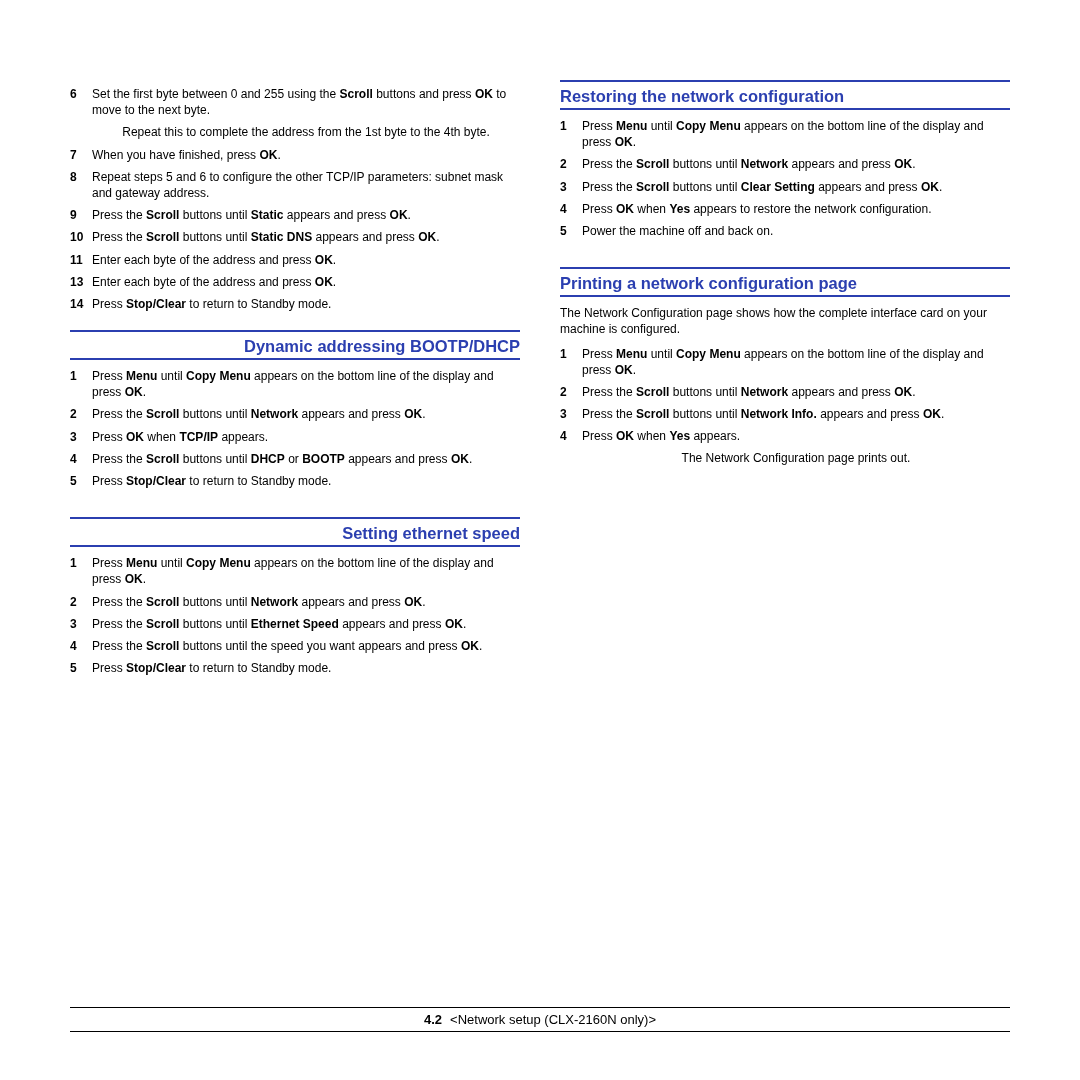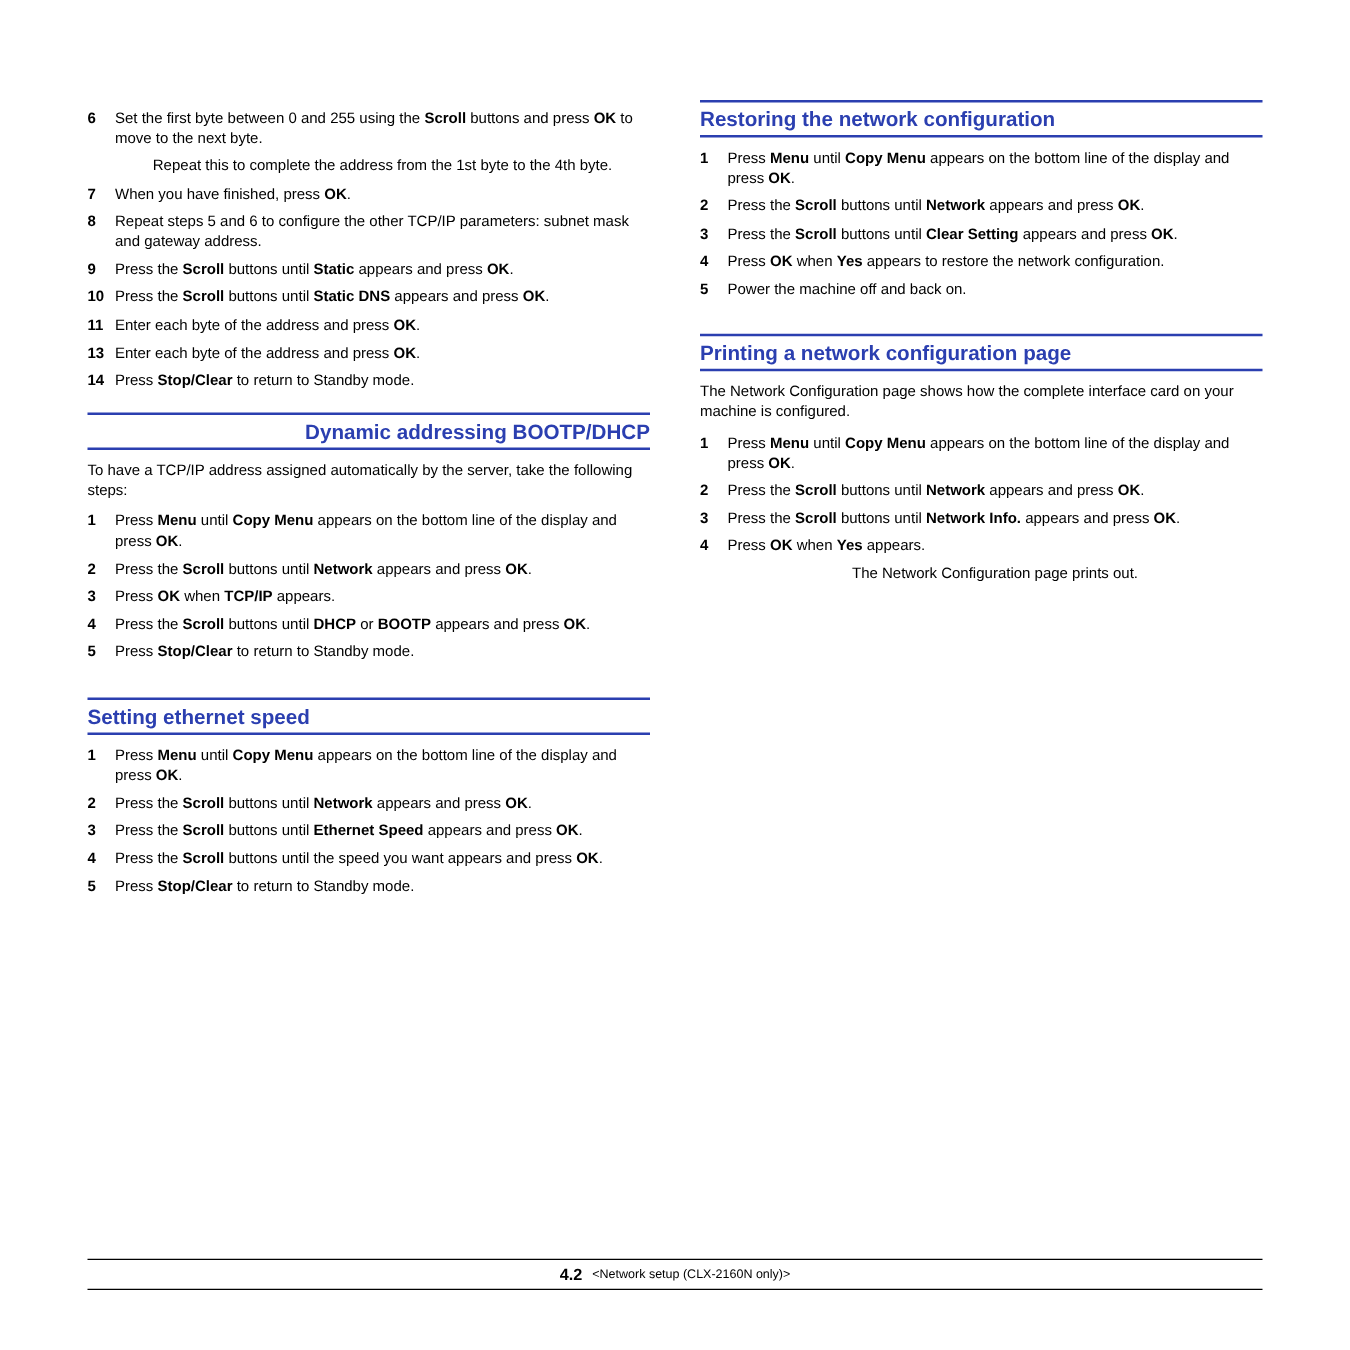--- a/index.html
+++ b/index.html
@@ -51,38 +51,38 @@
     height: 2px;
     background: #2b3fb0;
     margin-bottom: 3px;
   }
   .heading-text {
     color: #2b3fb0;
     font-size: 16.5px;
     font-weight: bold;
     padding: 2px 0 2px 0;
   }
-  .heading-center { text-align: left; }
+  .heading-center { text-align: right; }
   .heading-left { text-align: right; }
   .heading-right { text-align: left; }
   b { font-weight: bold; }
   .footer {
     position: absolute;
     left: 70px; right: 70px;
     bottom: 48px;
     border-top: 1px solid #000;
     border-bottom: 1px solid #000;
     padding: 4px 6px;
     display: flex;
     justify-content: center;
-    align-items: center;
+    align-items: flex-end;
     gap: 8px;
   }
   .footer .pnum { font-weight: bold; font-size: 13px; }
-  .footer .ptxt { font-size: 10px; }
+  .footer .ptxt { font-size: 13px; }
 </style>
 </head>
 <body>
 
 <div class="columns">
 
   <div class="col">
 
     <div class="steps">
         <div class="step-row">
@@ -118,21 +118,20 @@
           <div class="step-num">14</div>
           <div class="step-text">Press <b>Stop/Clear</b> to return to Standby mode.</div>
         </div>
       </div>
 
     <div class="heading-block">
       <div class="heading-rule"></div>
       <div class="heading-text heading-left">Dynamic addressing BOOTP/DHCP</div>
       <div class="heading-rule"></div>
     </div>
-    <p class="section-intro">To have a TCP/IP address assigned automatically by the server, take the following steps:</p>
     <div class="steps">
         <div class="step-row">
           <div class="step-num">1</div>
           <div class="step-text">Press <b>Menu</b> until <b>Copy Menu</b> appears on the bottom line of the display and press <b>OK</b>.</div>
         </div>
         <div class="step-row">
           <div class="step-num">2</div>
           <div class="step-text">Press the <b>Scroll</b> buttons until <b>Network</b> appears and press <b>OK</b>.</div>
         </div>
         <div class="step-row">

